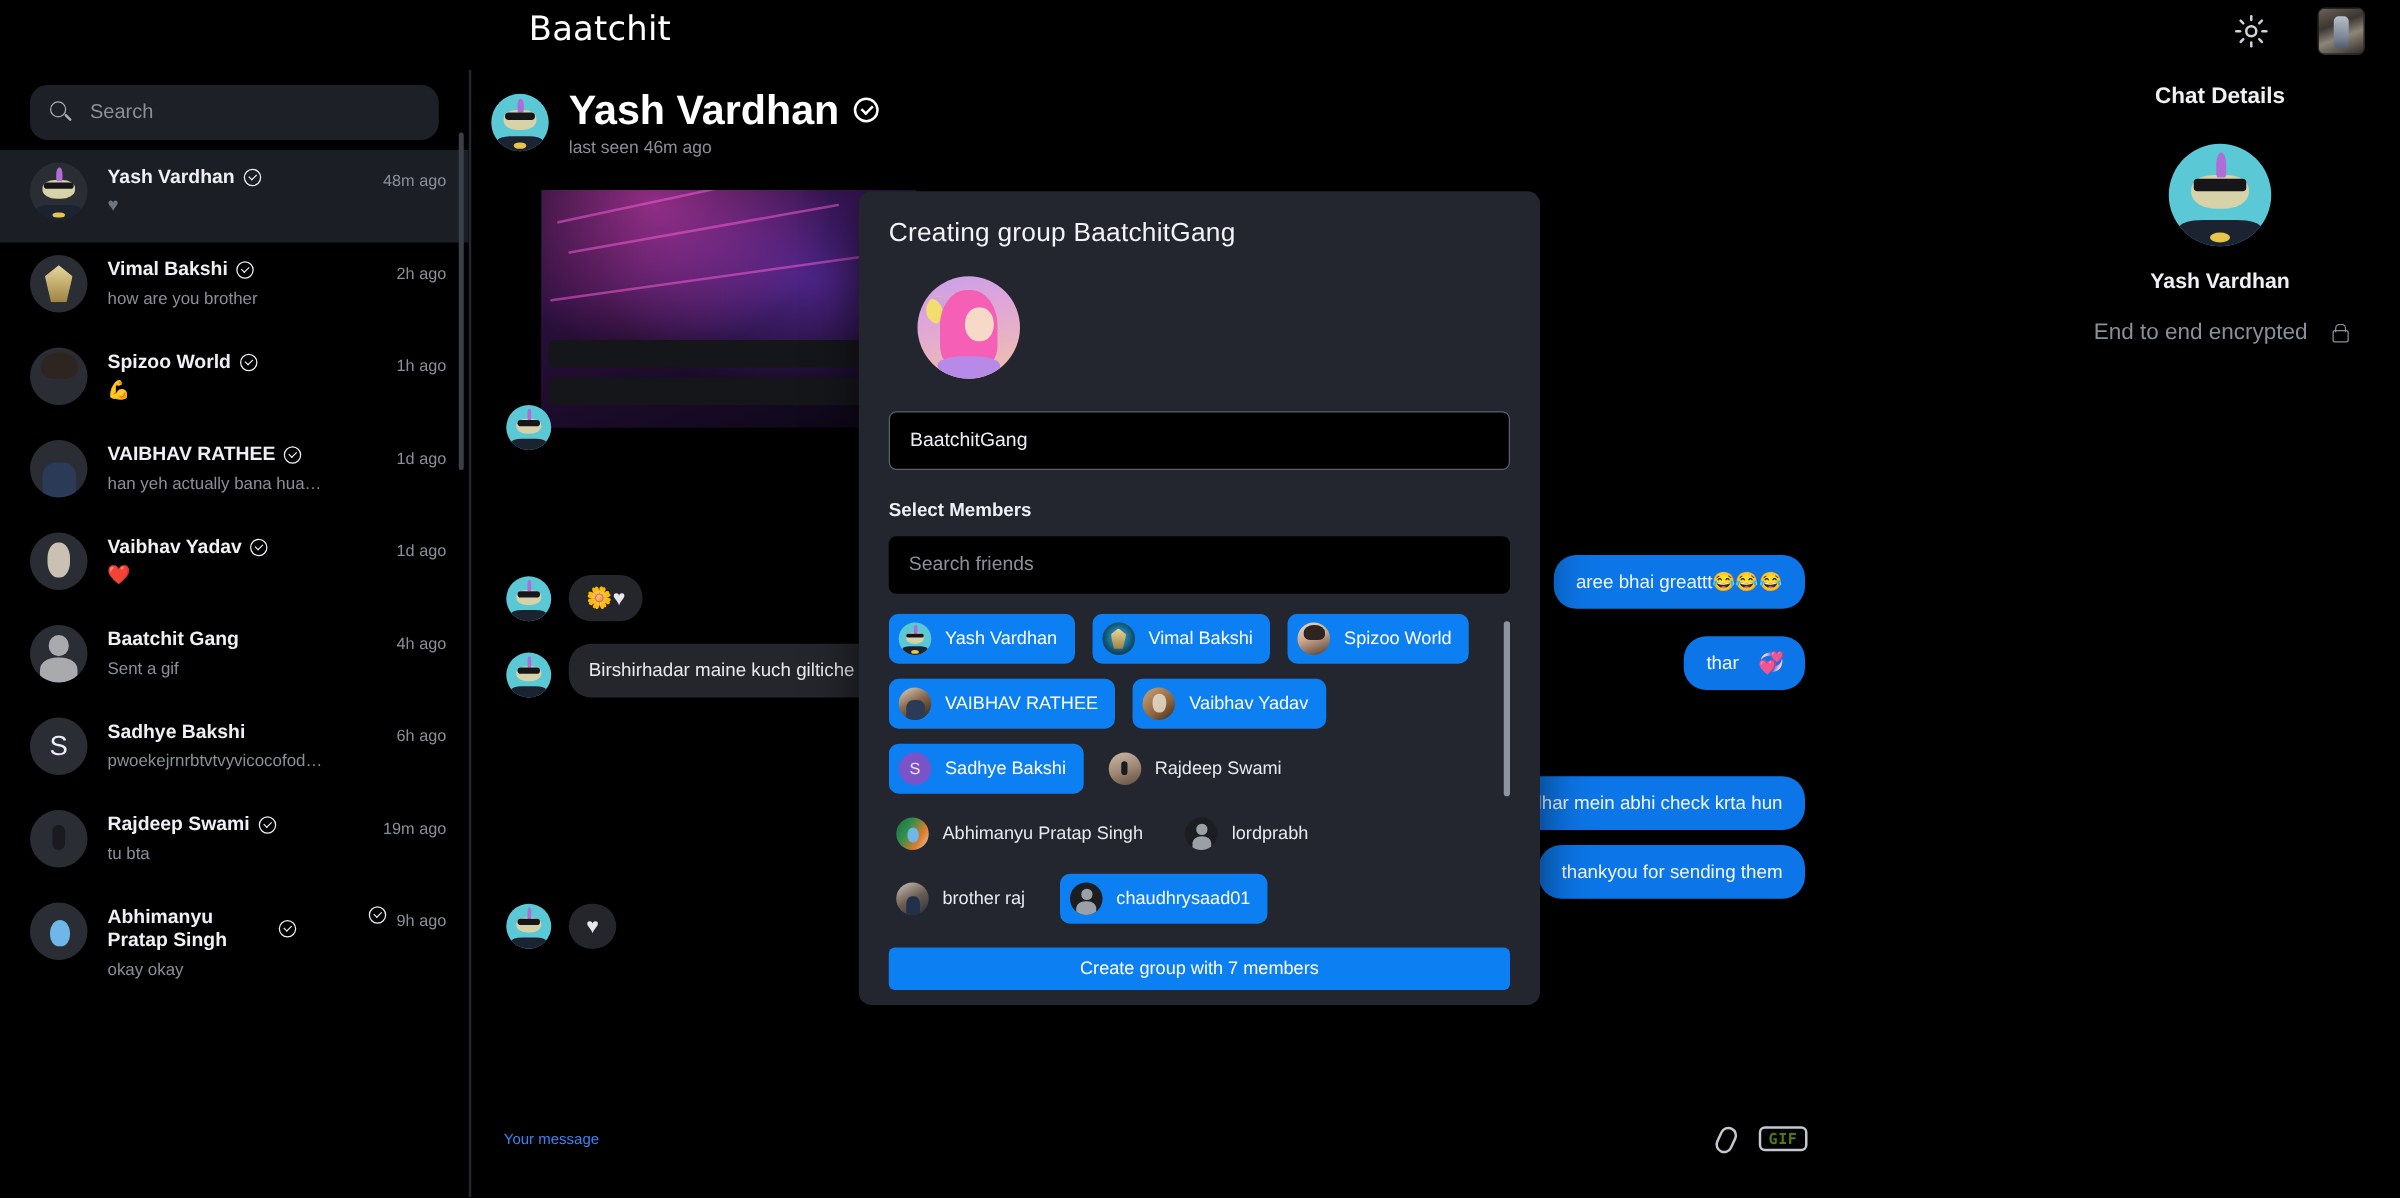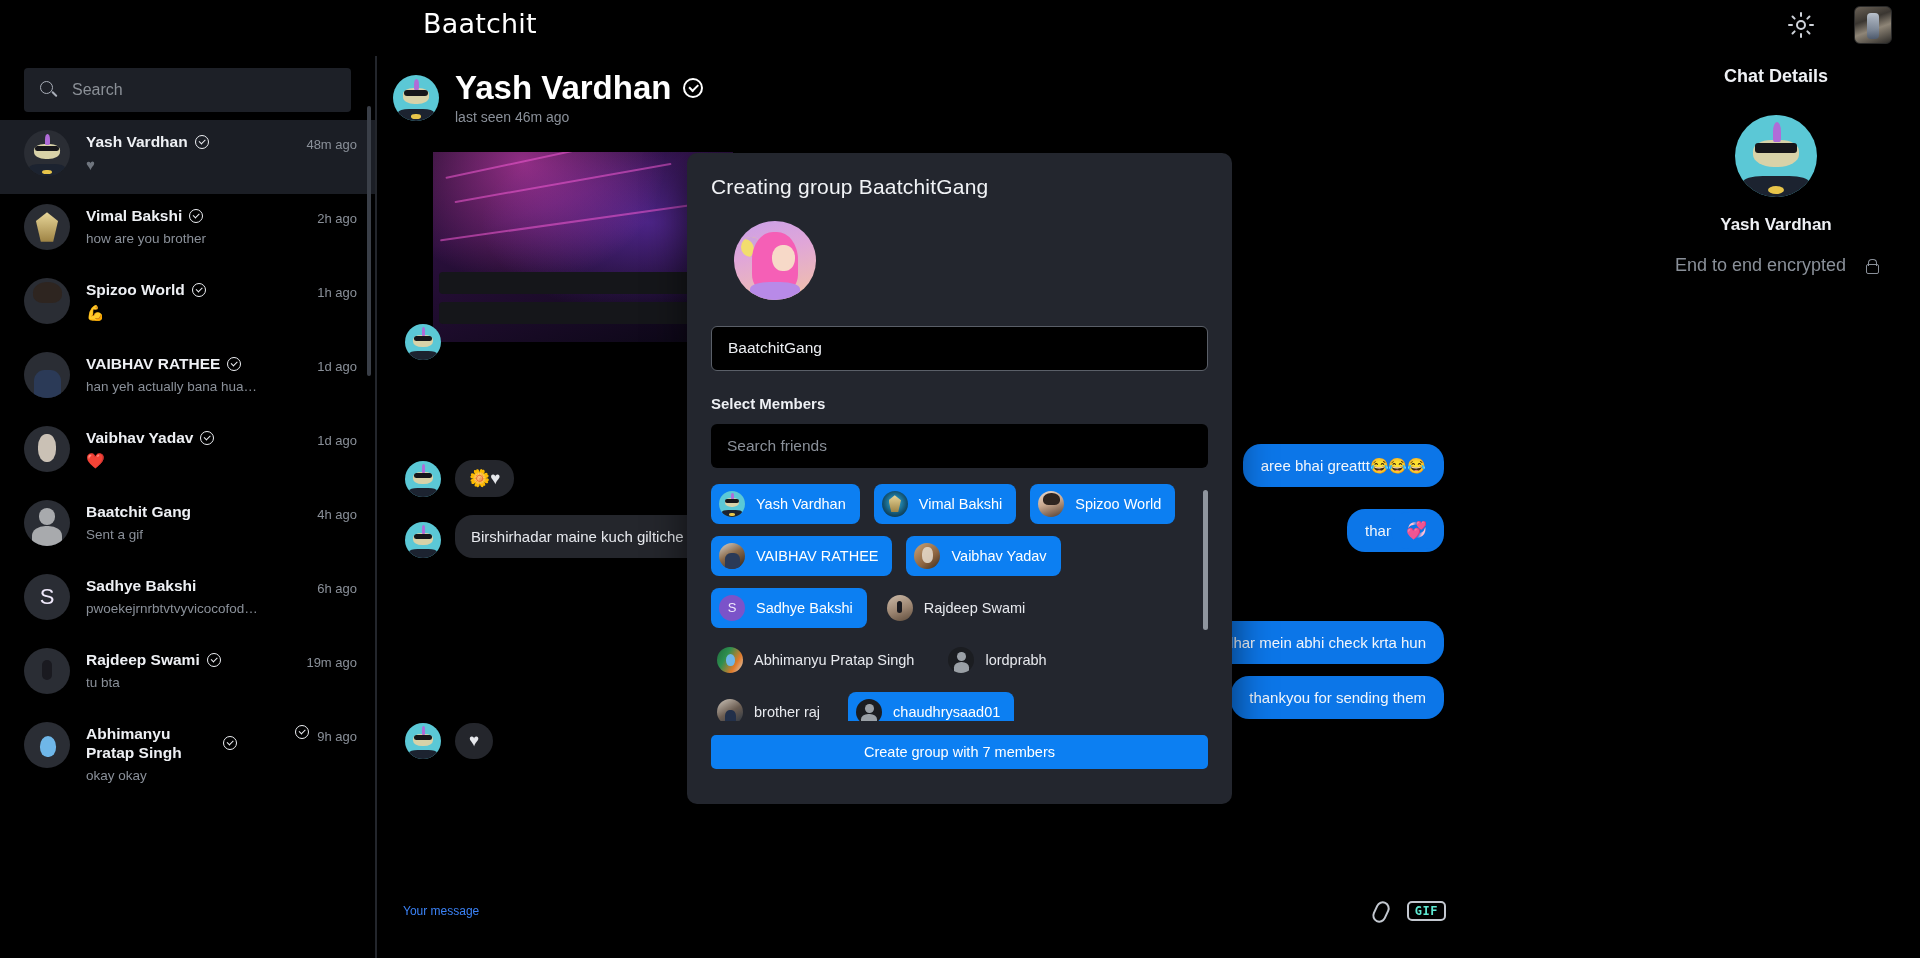--- a/index.html
+++ b/index.html
@@ -37,21 +37,21 @@
     background:linear-gradient(180deg,#cfd9e6,#4a5a72); border-radius:4px; opacity:.85;
   }
 
   
   .sidebar {
     position:absolute; left:0; top:56px; width:375px; height:902px;
     background:#000; overflow:hidden;
   }
   .search-wrap { padding:12px 24px 8px 24px; }
   .search-box {
-    height:44px; background:#1d2027; border-radius:4px;
+    height:44px; background:#1d2027; border-radius:14px;
     display:flex; align-items:center; gap:14px; padding:12px 16px;
   }
   .search-ico { width:18px; height:18px; position:relative; flex:0 0 auto;}
   .search-ico .c { position:absolute; left:0; top:0; width:13px; height:13px; border:1.8px solid #a9aeb8; border-radius:50%; }
   .search-ico .h { position:absolute; left:11px; top:12px; width:7px; height:1.8px; background:#a9aeb8; transform:rotate(45deg); border-radius:2px;}
   .search-box input {
     background:transparent; border:0; outline:0; color:#d6d9df;
     font-size:16px; font-family:"Liberation Sans",sans-serif; width:100%;
   }
   .search-box input::placeholder{ color:#8b9097; }
@@ -170,21 +170,21 @@
 
   .composer {
     position:absolute; left:0; bottom:0; width:1095px; height:94px;
     display:flex; align-items:center; padding:0 26px; gap:18px;
   }
   .composer .ph { flex:1 1 auto; font-size:12px; color:#3b82f6; }
   .clip-icon { width:22px; height:22px; position:relative; cursor:pointer; }
   .clip-icon::before{ content:""; position:absolute; left:7px; top:1px; width:10px; height:18px; border:2px solid #c3c8d0; border-radius:8px; border-top-color:#c3c8d0; transform:rotate(25deg);}
   .gif-btn {
     border:2px solid #c3c8d0; border-radius:5px; padding:1px 6px;
-    font-size:12px; font-weight:700; color:#5eead4; letter-spacing:.5px; cursor:pointer;
+    font-size:12px; font-weight:700; color:#4d7c0f; letter-spacing:.5px; cursor:pointer;
     font-family:"DejaVu Sans Mono", monospace;
   }
 
   
   .right-panel {
     position:absolute; left:1551px; top:56px; width:450px; height:902px; background:#000;
   }
   .rp-title { text-align:center; font-size:18px; font-weight:700; color:#eef0f4; margin-top:10px; }
   .rp-av {
     width:82px; height:82px; border-radius:50%; margin:28px auto 0; overflow:hidden; position:relative;
@@ -241,21 +241,21 @@
     display:flex; align-items:center; gap:11px; border-radius:8px; padding:7px 14px 7px 8px;
     cursor:pointer; font-size:14.5px; line-height:18px;
   }
   .chip.sel { background:#0c7ff2; color:#fff; }
   .chip.unsel { background:transparent; color:#e7e9ee; padding-left:6px; }
   .chip .cav { width:26px; height:26px; border-radius:50%; overflow:hidden; position:relative; flex:0 0 auto;}
   .scroll-track { position:absolute; right:0; top:0; width:5px; height:100%; }
   .scroll-thumb { position:absolute; right:0; top:6px; width:5px; height:140px; background:#8f959e; border-radius:3px; }
   .dots { position:absolute; right:8px; top:-10px; color:#6e747d; font-size:13px; letter-spacing:2px;}
 
-  .modal-footer { padding:14px 0 35px 0; }
+  .modal-footer { padding:14px 0 12px 0; }
   .create-btn {
     width:100%; height:34px; background:#0c7ff2; border:0; border-radius:5px;
     color:#fff; font-size:14.5px; font-family:"Liberation Sans",sans-serif; cursor:pointer;
   }
 </style>
 </head>
 <body>
 
 <div class="app">
 

